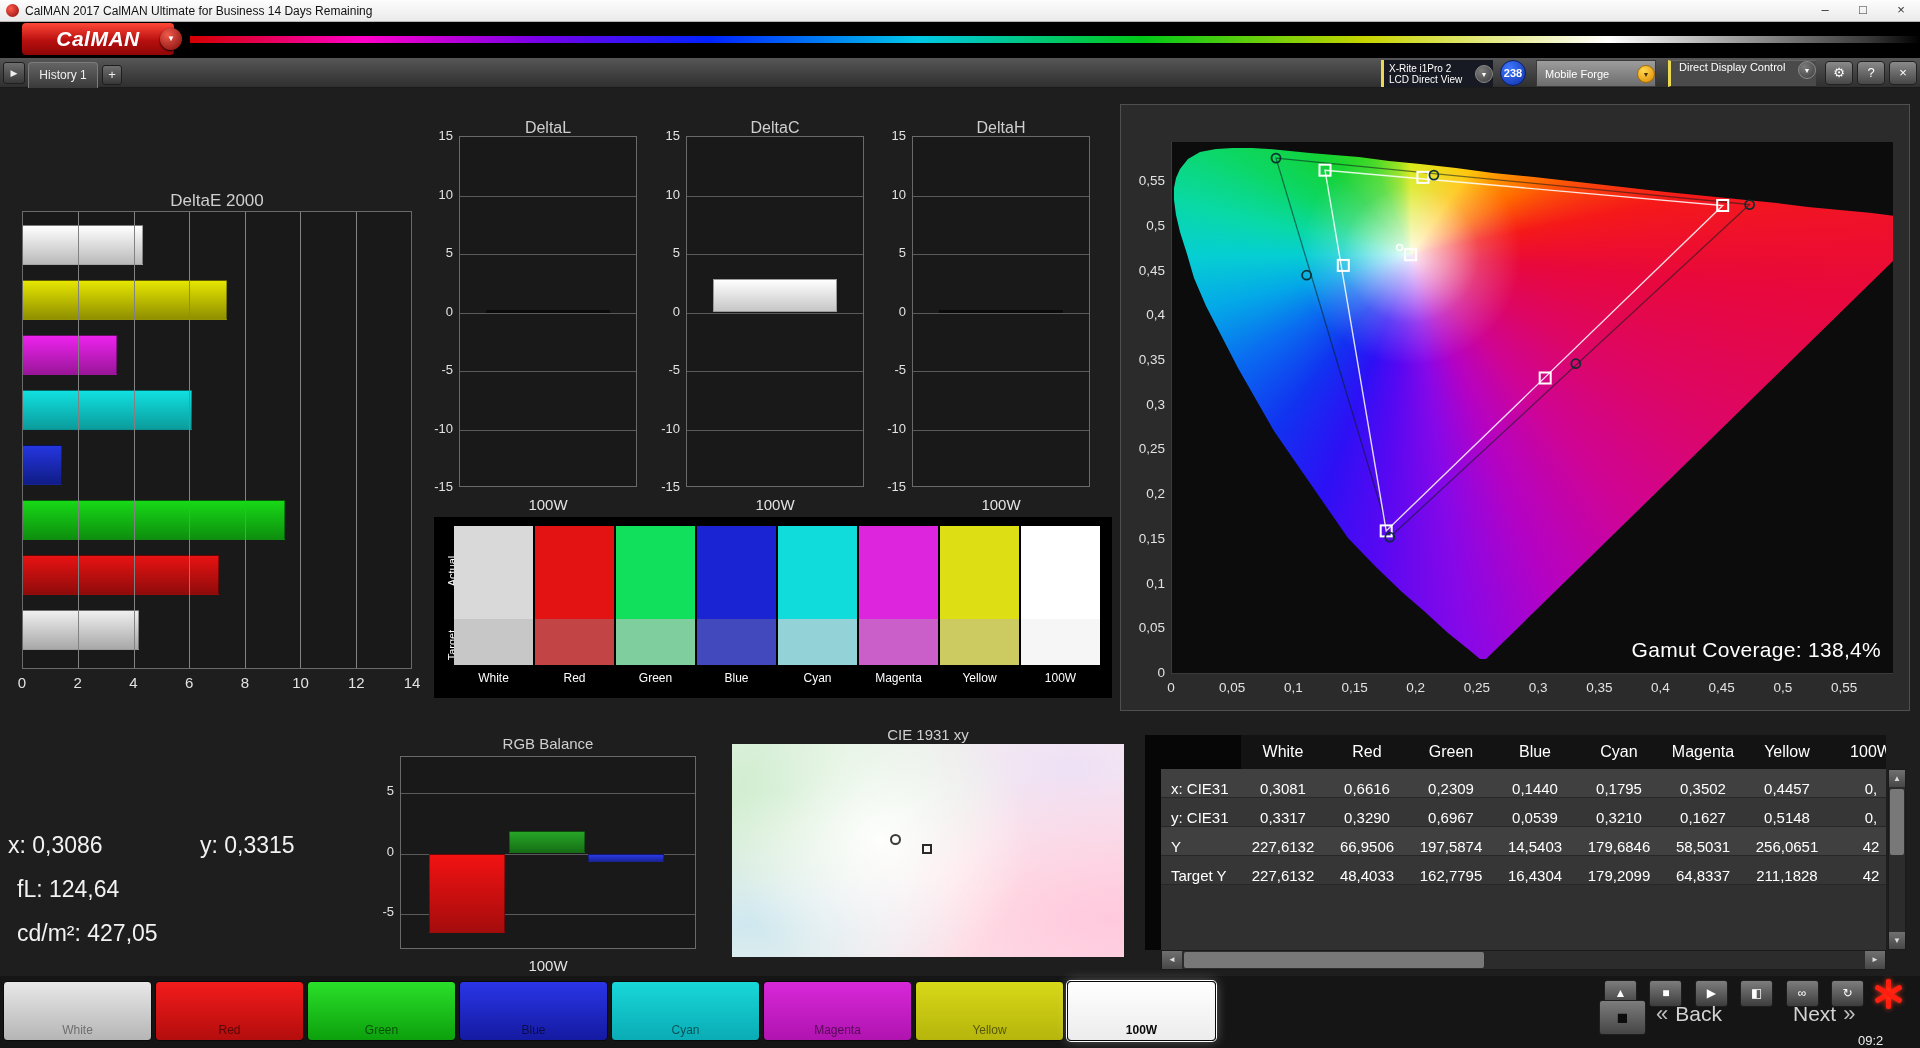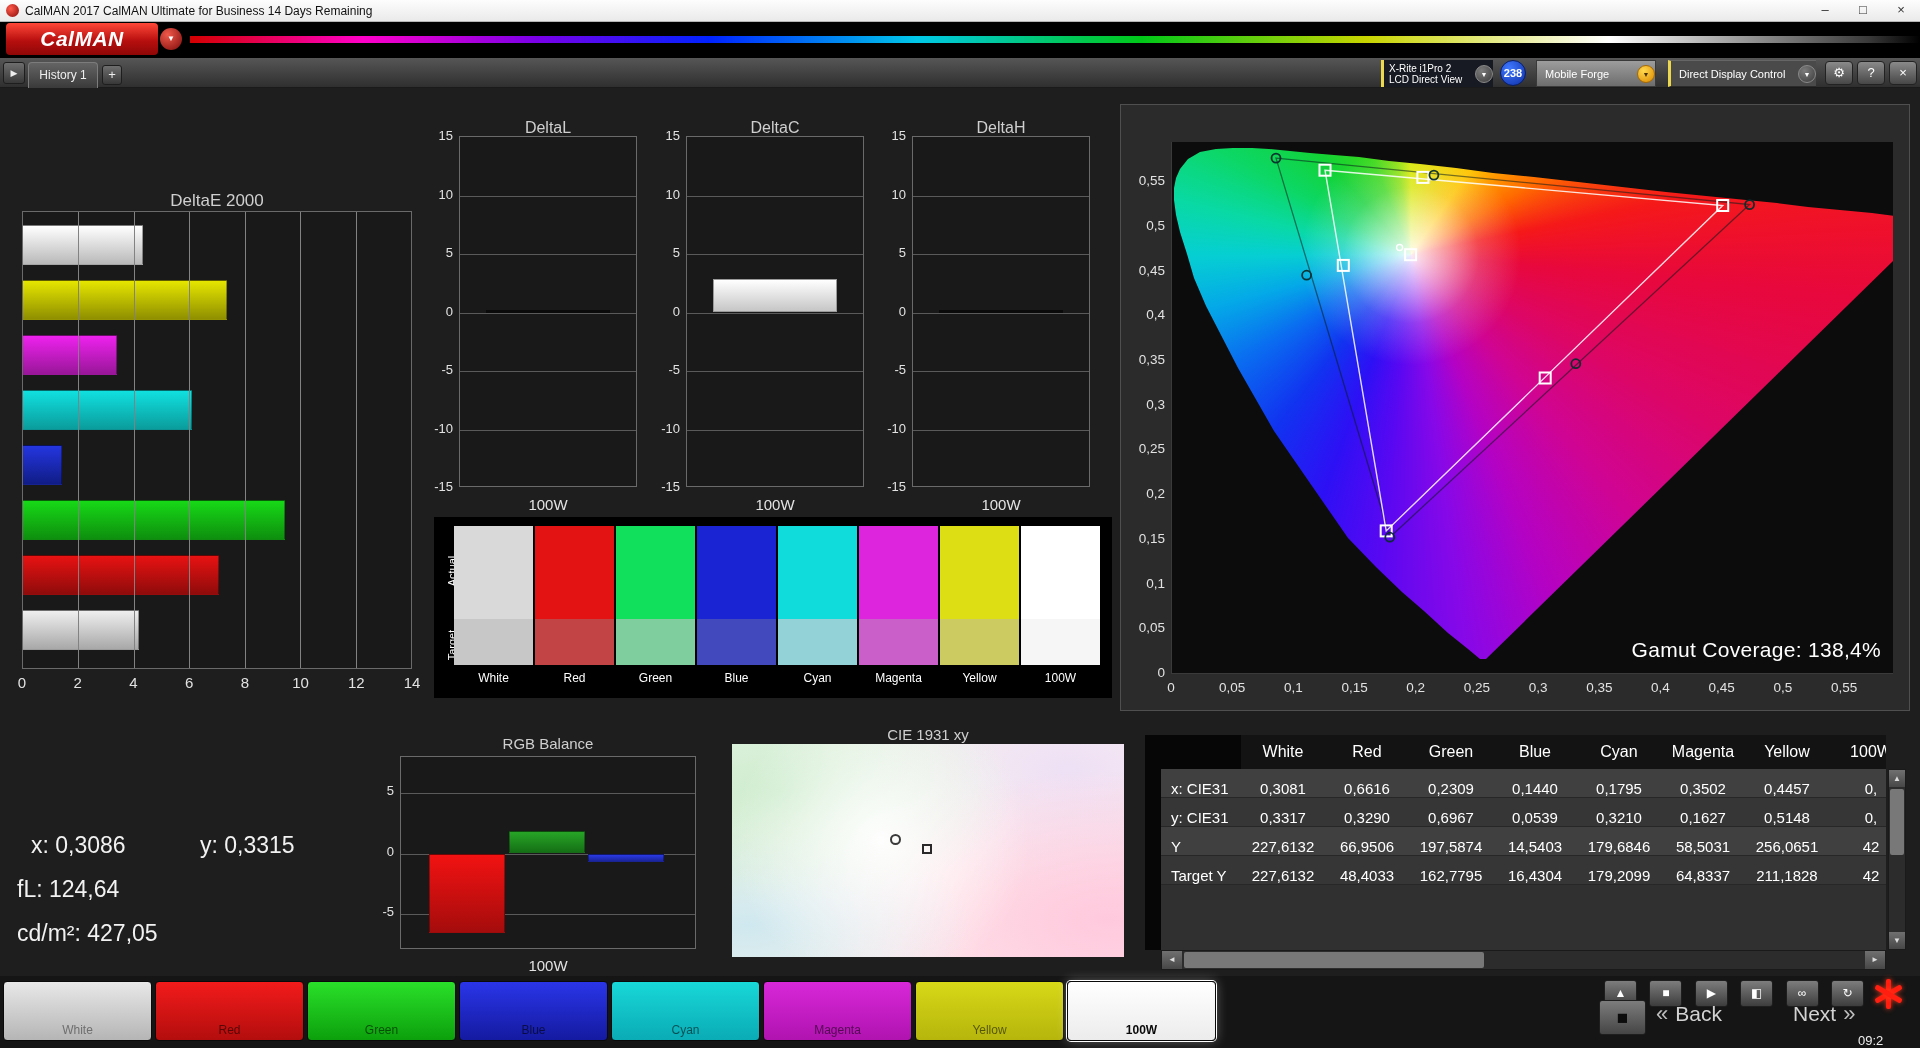--- a/index.html
+++ b/index.html
@@ -8,40 +8,40 @@
 
   
   #titlebar{position:absolute;left:0;top:0;width:1920px;height:22px;background:linear-gradient(#fdfdfd,#eaeaea);display:flex;align-items:center;border-bottom:1px solid #b5b5b5}
   #app-icon{width:13px;height:13px;border-radius:50%;background:radial-gradient(circle at 35% 35%,#ff5a4a,#8a0a0a);margin:0 6px 0 6px}
   #titlebar .t-text{font-size:12px;color:#111}
   .win-btns{margin-left:auto;display:flex}
   .win-btn{width:38px;height:21px;text-align:center;line-height:20px;font-size:13px;color:#333}
 
   
   #brandbar{position:absolute;left:0;top:22px;width:1920px;height:36px;background:#000}
-  #logo{position:absolute;left:6px;top:1px;width:152px;height:32px;background:linear-gradient(#ff4838,#b80f0f 55%,#8f0606);border-radius:4px;display:flex;align-items:center;justify-content:center;box-shadow:0 1px 3px rgba(0,0,0,.8)}
+  #logo{position:absolute;left:22px;top:1px;width:152px;height:32px;background:linear-gradient(#ff4838,#b80f0f 55%,#8f0606);border-radius:4px;display:flex;align-items:center;justify-content:center;box-shadow:0 1px 3px rgba(0,0,0,.8)}
   #logo .logo-text{color:#fff;font-weight:bold;font-style:italic;font-size:21px;letter-spacing:.5px}
   #logo-caret{position:absolute;left:160px;top:6px;width:22px;height:22px;border-radius:50%;background:radial-gradient(circle at 35% 30%,#f0594a,#7e0b0b);color:#fff;font-size:8px;text-align:center;line-height:22px;box-shadow:0 1px 2px #000}
   #spectrum{position:absolute;left:190px;top:14px;right:0;height:7px;background:linear-gradient(to right,#d40000,#ff00c8 10%,#7a00e8 20%,#0022ff 30%,#00c8e8 42%,#00c818 55%,#c8d400 68%,#ffffff 82%,#3a3a3a 97%,#000)}
 
   
   #tabbar{position:absolute;left:0;top:58px;width:1920px;height:30px;background:linear-gradient(#565656,#2f2f2f);border-bottom:1px solid #1a1a1a}
   #side-toggle{position:absolute;left:3px;top:4px;width:22px;height:22px;background:linear-gradient(#6e6e6e,#383838);border:1px solid #1e1e1e;border-radius:3px;color:#eee;font-size:9px;text-align:center;line-height:21px}
   #history-tab{position:absolute;left:28px;top:4px;width:70px;height:26px;background:linear-gradient(#646464,#3a3a3a);border:1px solid #7c7c7c;border-bottom:none;border-radius:4px 4px 0 0;color:#efefef;font-size:12px;text-align:center;line-height:25px}
   #add-tab{position:absolute;left:102px;top:7px;width:20px;height:20px;background:linear-gradient(#6e6e6e,#383838);border:1px solid #1e1e1e;border-radius:3px;color:#eee;font-size:13px;text-align:center;line-height:18px}
 
   
   .drop-circle{width:18px;height:18px;border-radius:50%;background:radial-gradient(circle at 35% 30%,#7c7c7c,#3c3c3c);border:1px solid #8a8a8a;color:#fff;font-size:7px;text-align:center;line-height:18px;flex:none}
   #meter-box{position:absolute;left:1381px;top:2px;width:112px;height:27px;background:#171a22;border-left:3px solid #ecd84e;display:flex;align-items:center}
   #meter-box .lines{flex:1;padding-left:5px;color:#fff;font-size:10px;line-height:11px}
   #badge-238{position:absolute;left:1500px;top:2px;width:26px;height:26px;border-radius:50%;background:radial-gradient(circle at 35% 30%,#3f78ff,#0d2fa8);border:1px solid #081d66;color:#fff;font-size:11px;font-weight:bold;text-align:center;line-height:25px}
   #source-box{position:absolute;left:1536px;top:2px;width:120px;height:27px;background:linear-gradient(#9d9d9d,#6d6d6d);display:flex;align-items:center;border:1px solid #3a3a3a}
   #source-box .lbl{flex:1;color:#fff;font-size:11px;padding-left:8px}
   #source-box .drop-circle{background:radial-gradient(circle at 35% 30%,#ffd84e,#dd8a00);border-color:#a86a00;color:#4a3000}
-  #ddc-box{position:absolute;left:1668px;top:2px;width:148px;height:27px;background:#4a4a4a;border-left:3px solid #ecd84e;display:flex;align-items:center;border-top:1px solid #666;border-bottom:1px solid #2a2a2a}
+  #ddc-box{position:absolute;left:1668px;top:2px;width:148px;height:27px;background:#4a4a4a;border-left:3px solid #ecd84e;display:flex;border-top:1px solid #666;border-bottom:1px solid #2a2a2a}
   #ddc-box .lbl{flex:1;color:#fff;font-size:11px;padding-left:8px}
   .tool-btn{position:absolute;top:3px;width:28px;height:24px;background:linear-gradient(#8a8a8a,#474747);border:1px solid #222;border-radius:4px;color:#fff;font-size:13px;text-align:center;line-height:22px}
 
   
   #page-title{position:absolute;left:28px;top:110px;font-size:44px;font-weight:300;color:#e4e4e4;letter-spacing:1px}
 
   
   #deltae-title{position:absolute;left:22px;top:191px;width:390px;text-align:center;font-size:17px;color:#cfcfcf}
   #deltae-plot{position:absolute;left:22px;top:211px;width:390px;height:458px;background:#191919;border:1px solid #6a6a6a}
   .vgrid{position:absolute;top:0;bottom:0;width:1px;background:#828282}
@@ -384,21 +384,21 @@
       <span class="cie-ytick" style="top: 202.353px;">0,4</span>
       <span class="cie-xtick" style="left: 539.492px;">0,4</span>
       <span class="cie-ytick" style="top: 157.647px;">0,45</span>
       <span class="cie-xtick" style="left: 600.678px;">0,45</span>
       <span class="cie-ytick" style="top: 112.941px;">0,5</span>
       <span class="cie-xtick" style="left: 661.864px;">0,5</span>
       <span class="cie-ytick" style="top: 68.2353px;">0,55</span>
       <span class="cie-xtick" style="left: 723.051px;">0,55</span>
     </div>
 
-  <div class="cr-line" style="left:31px;top:832px">
+  <div class="cr-line" style="left:8px;top:832px">
     <span>x:</span> <span>0,3086</span>
   </div>
   <div class="cr-line" style="left:200px;top:832px">
     <span>y:</span> <span>0,3315</span>
   </div>
   <div class="cr-line" style="left:17px;top:876px">
     <span>fL:</span> <span>124,64</span>
   </div>
   <div class="cr-line" style="left:17px;top:920px">
     <span>cd/m²:</span> <span>427,05</span>

